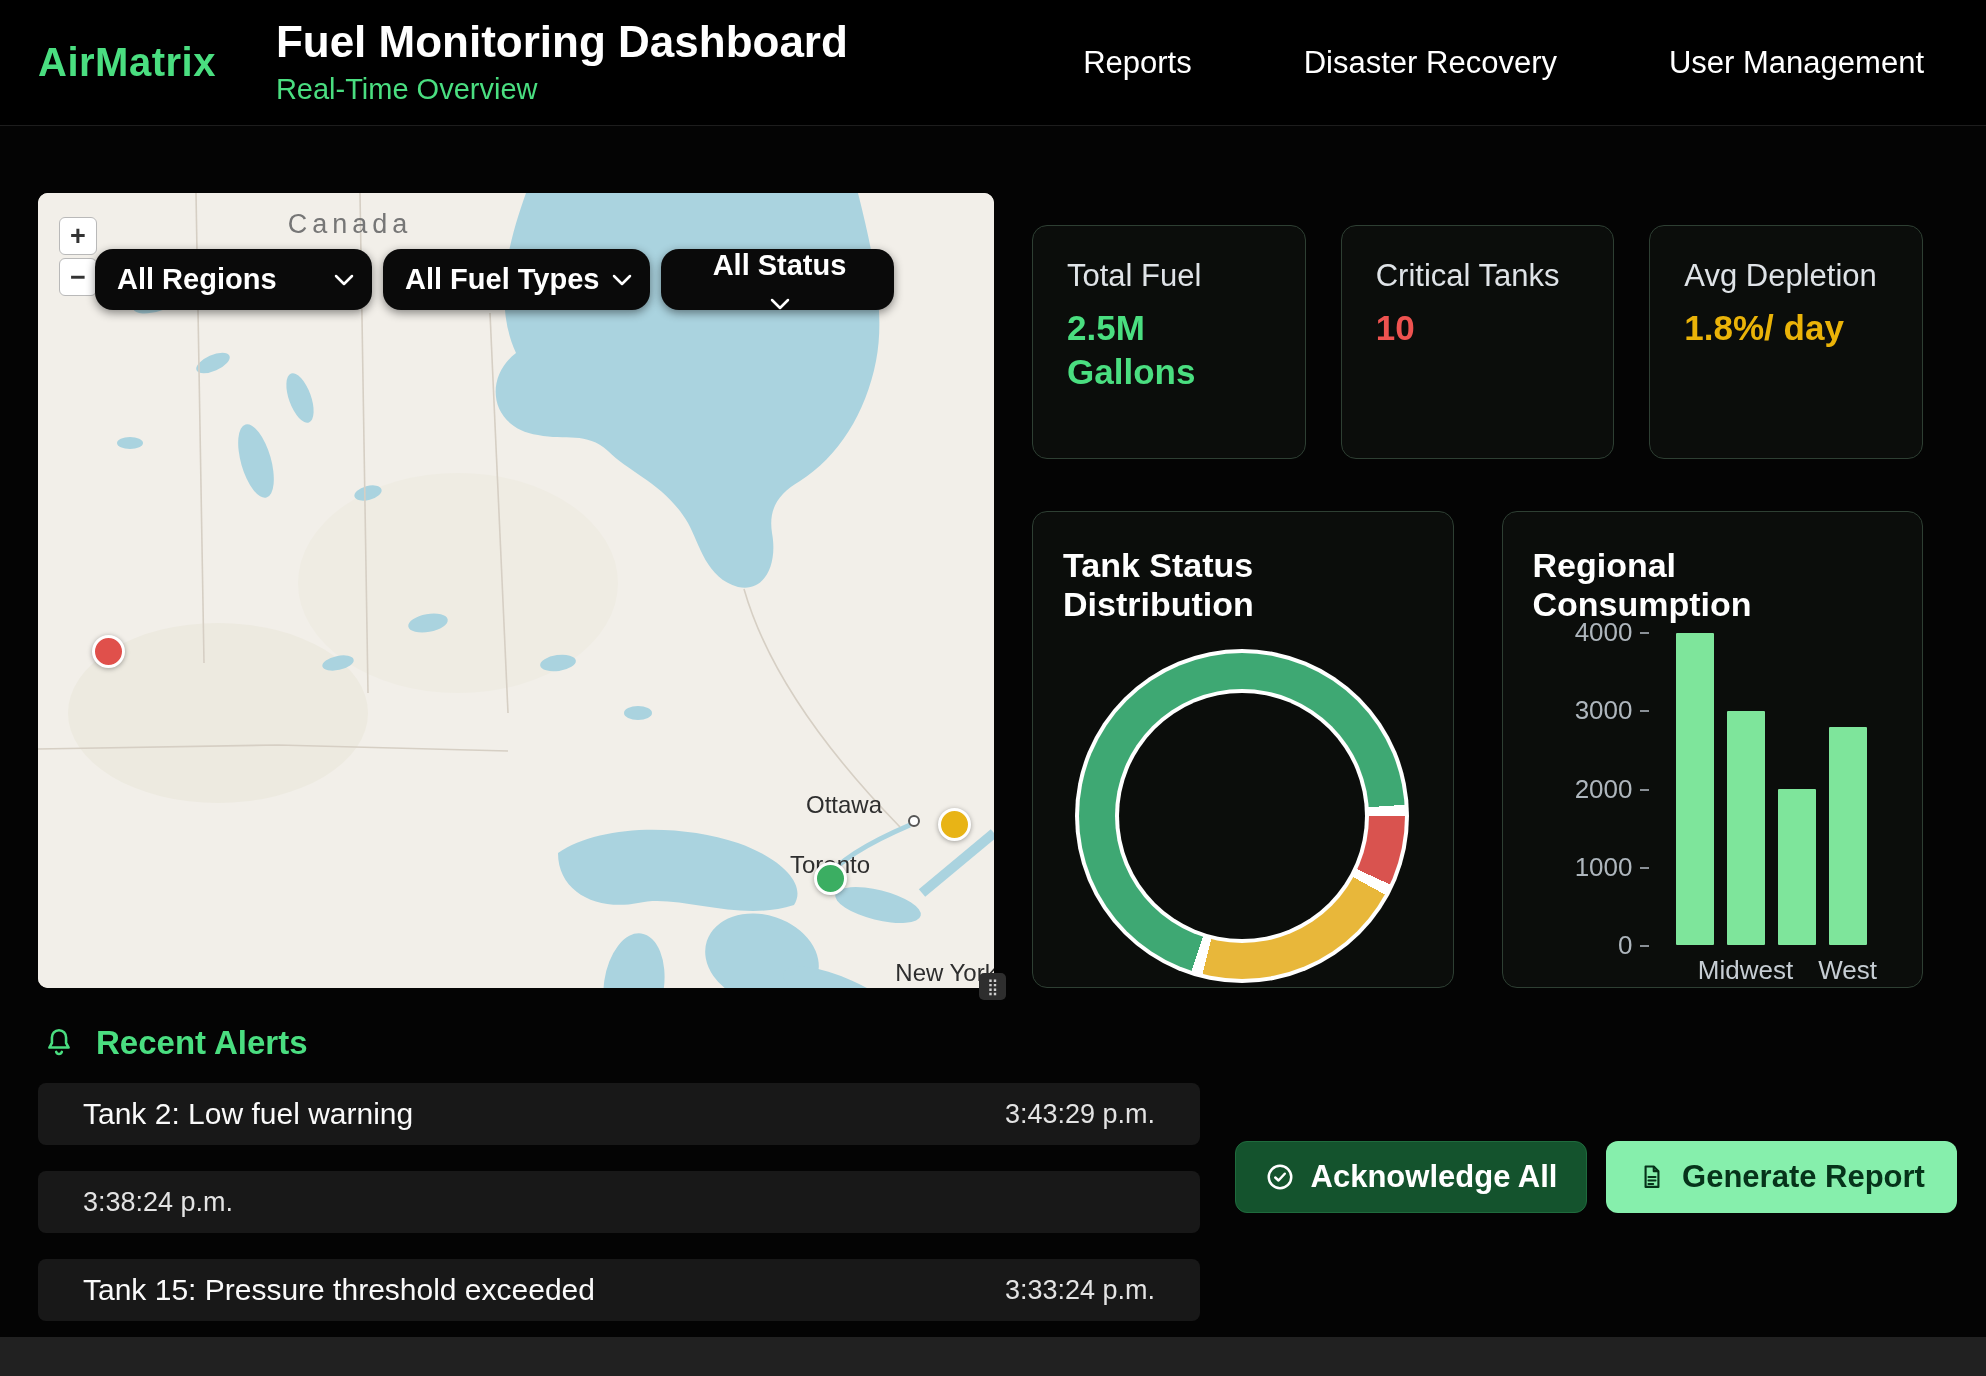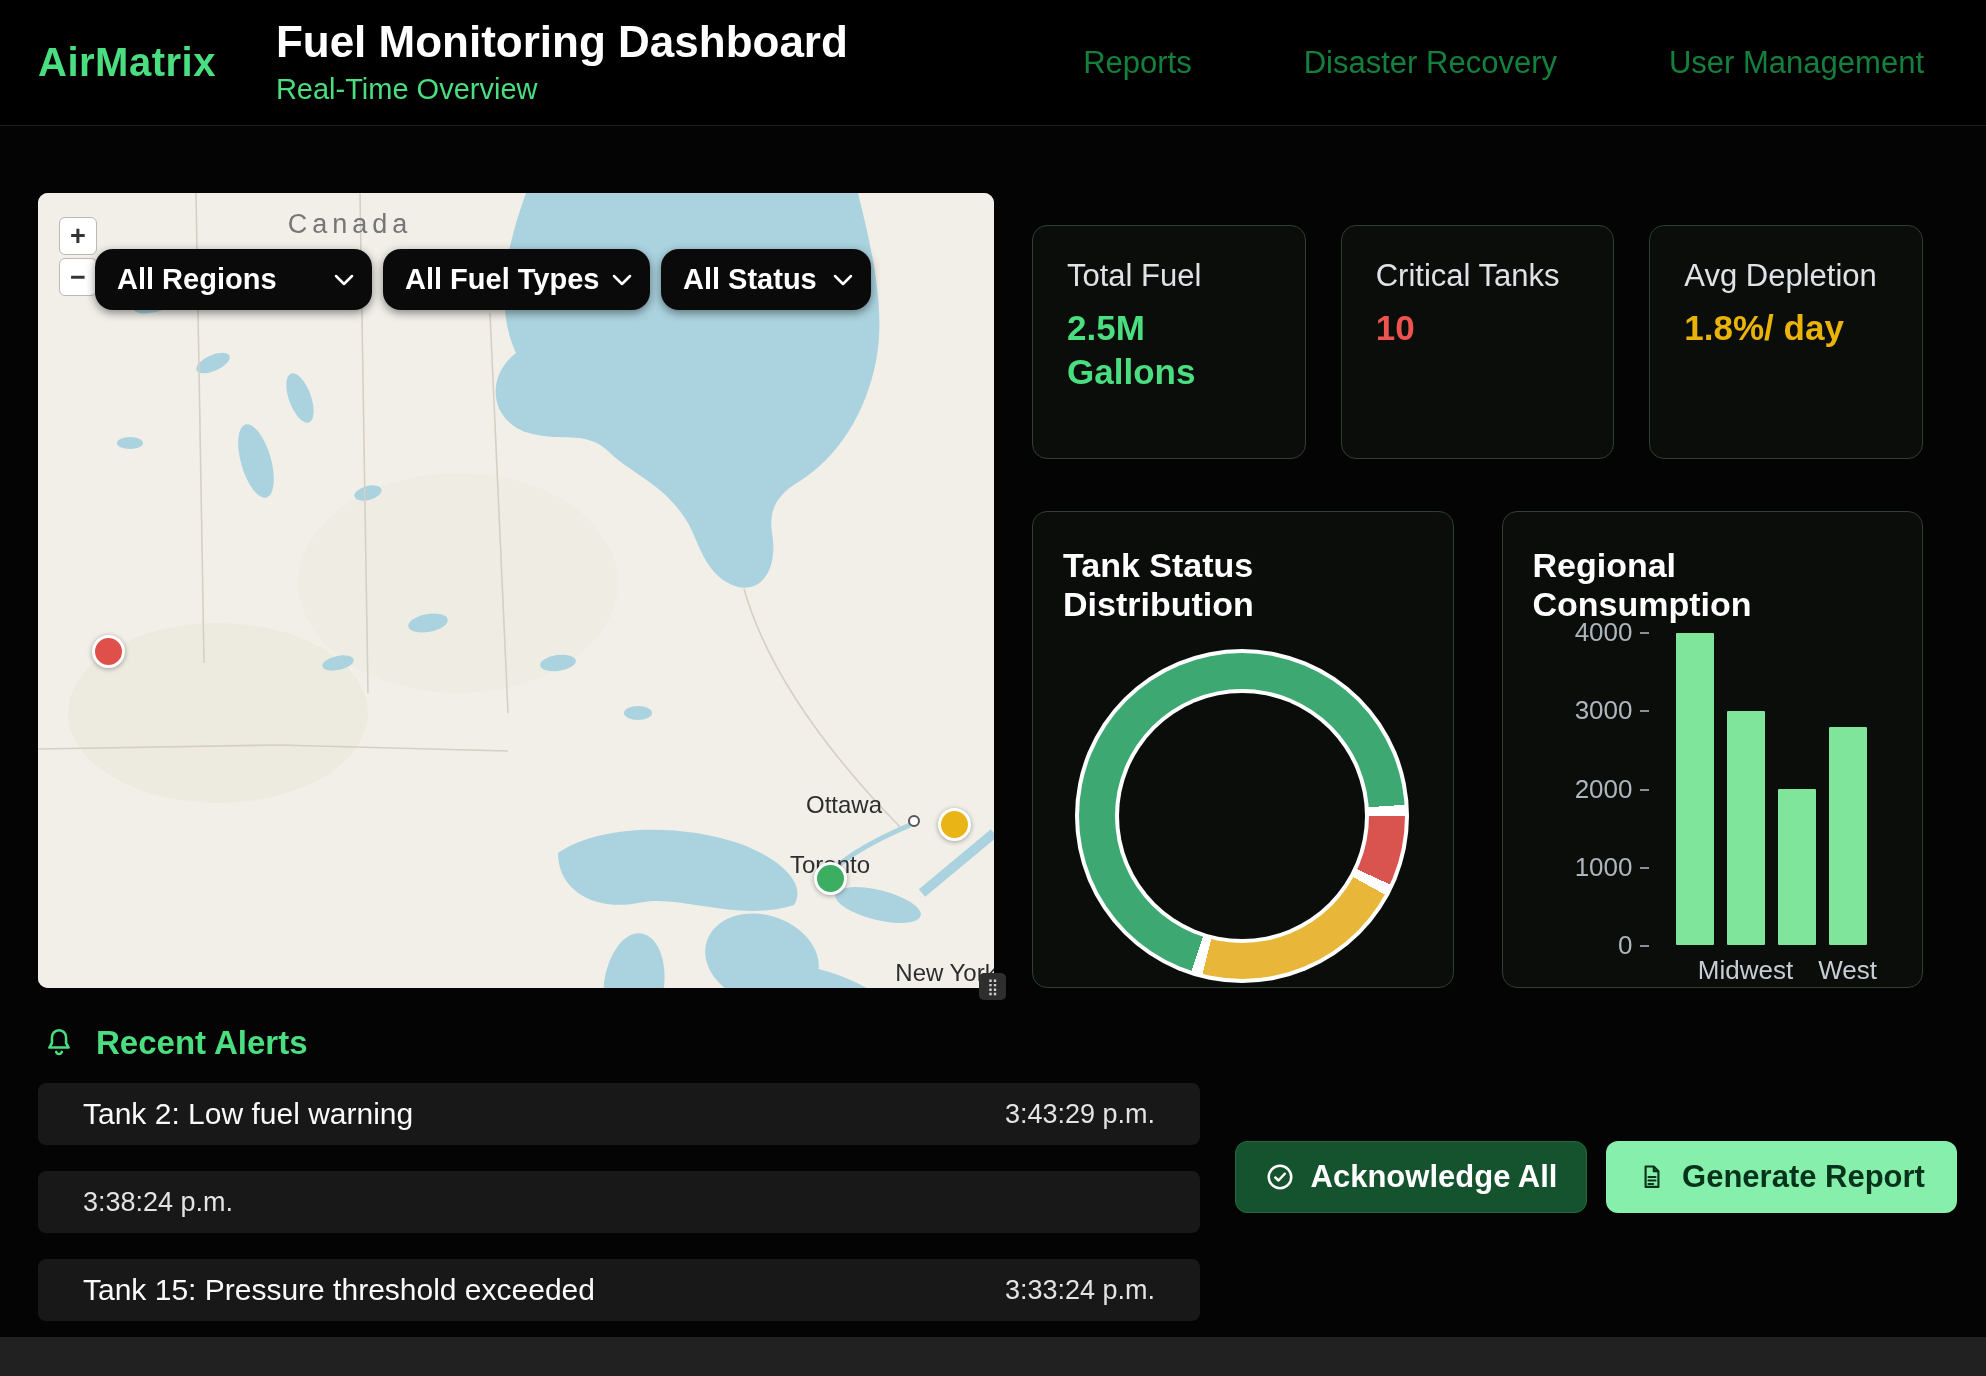--- a/index.html
+++ b/index.html
@@ -11,42 +11,42 @@
   }
 
   
   .topbar{position:absolute;left:0;top:0;width:100%;height:126px;background:#000;
     border-bottom:1px solid #1d1d1d;display:flex;align-items:center;z-index:10;}
   .logo{margin-left:38px;font-size:40px;font-weight:700;color:#4ade80;letter-spacing:.5px;}
   .title-block{margin-left:60px;}
   .page-title{margin:0;font-size:44px;font-weight:700;color:#fff;line-height:1.05;}
   .page-subtitle{font-size:29px;color:#4ade80;margin-top:7px;font-weight:500;}
   .main-nav{margin-left:auto;margin-right:62px;display:flex;gap:112px;align-items:center;}
-  .nav-item{font-size:31px;color:#15803d;cursor:pointer;text-decoration:none;white-space:nowrap;}
+  .nav-item{font-size:31px;color:#ffffff;cursor:pointer;text-decoration:none;white-space:nowrap;}
 
   
   .map-area{position:absolute;left:38px;top:193px;width:956px;height:795px;}
   .map-canvas{position:absolute;inset:0;border-radius:10px;overflow:hidden;background:#f2efe9;cursor:grab;}
   .map-art{position:absolute;inset:0;display:block;}
   .country-label{font-size:27px;fill:#767676;letter-spacing:5px;text-anchor:middle;}
   .city-label{font-size:24px;fill:#2e2e2e;text-anchor:middle;}
   .marker{position:absolute;width:33px;height:33px;border-radius:50%;
     border:3px solid #fff;box-shadow:0 1px 5px rgba(0,0,0,.35);}
   .marker-red{left:54px;top:442px;}
   .marker-yellow{left:900px;top:615px;}
   .marker-green{left:776px;top:669px;}
   .zoom-ctl{position:absolute;left:21px;top:24px;z-index:3;display:flex;flex-direction:column;gap:3px;}
   .zoom-btn{width:38px;height:38px;background:#fff;border:1px solid #b9b9b9;border-radius:6px;
     font-size:27px;font-weight:700;color:#333;display:flex;align-items:center;justify-content:center;
     padding:0;font-family:inherit;cursor:pointer;}
   .filter-row{position:absolute;left:57px;top:56px;display:flex;gap:11px;z-index:4;}
   .filter{height:61px;background:#0a0a0a;border-radius:18px;color:#fff;display:flex;align-items:center;
     justify-content:space-between;padding:0 18px 0 22px;font-size:29px;font-weight:700;
     box-shadow:0 3px 10px rgba(0,0,0,.45);cursor:pointer;}
-  .filter-regions{width:277px;} .filter-fuel{width:267px;} .filter-status{width:210px;}
+  .filter-regions{width:277px;} .filter-fuel{width:267px;} .filter-status{width:233px;flex-direction:column;}
   .grip{position:absolute;right:-12px;bottom:-12px;width:27px;height:27px;background:#2e2e2e;
     color:#cfcfcf;border-radius:5px;font-size:16px;display:flex;align-items:center;justify-content:center;
     z-index:6;cursor:nwse-resize;}
 
   
   .card{background:#0b0d0b;border:1.5px solid #2e3f33;border-radius:15px;}
   .stats-row{position:absolute;left:1032px;top:225px;width:891px;display:flex;gap:35px;}
   .stat-card{flex:1;height:234px;padding:32px 34px;}
   .stat-label{font-size:31px;color:#dfe3e7;}
   .stat-value{font-size:35px;font-weight:700;margin-top:12px;line-height:1.26;}

